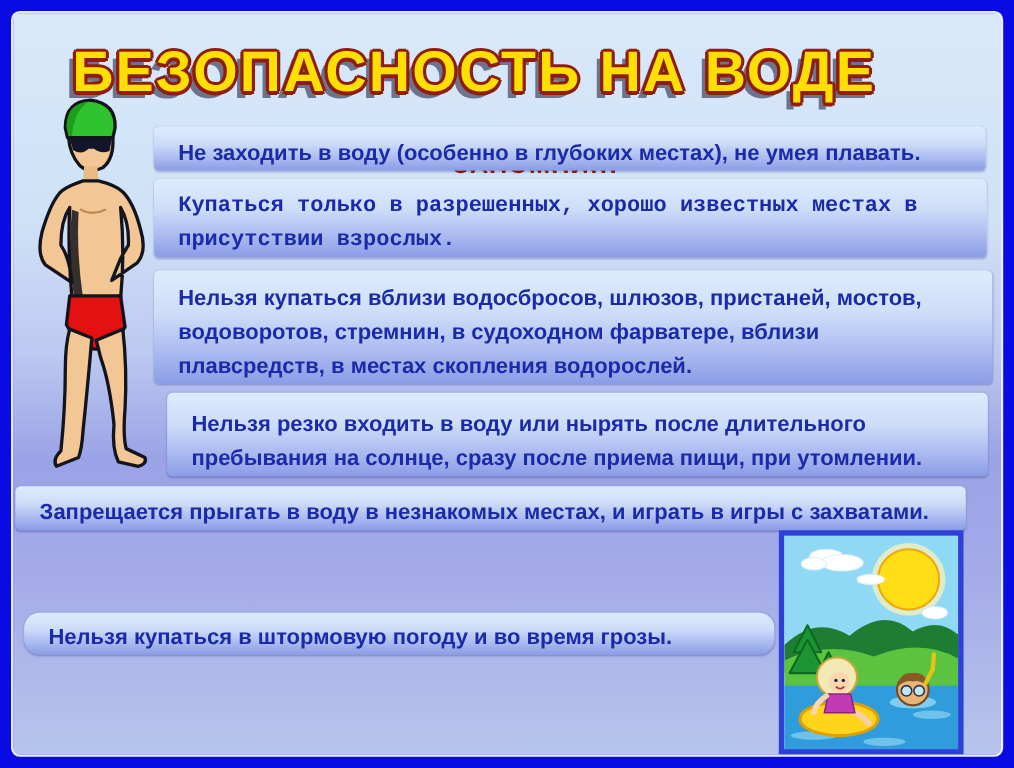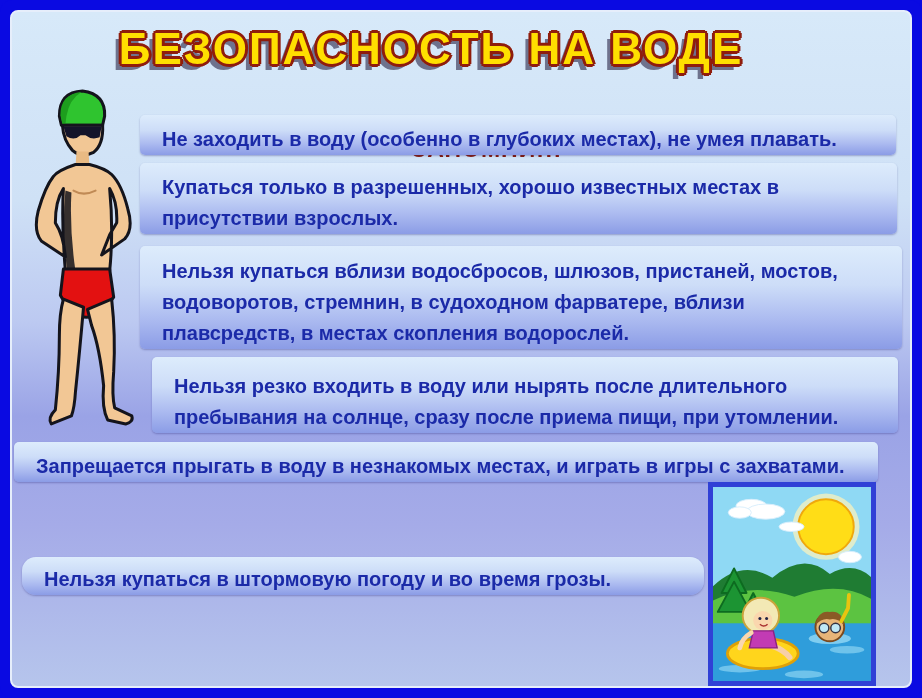--- a/index.html
+++ b/index.html
@@ -21,23 +21,23 @@
     border: 2px solid #e6eefb;
     border-radius: 8px;
     background: linear-gradient(180deg,
       #d7e9f9 0%, #cfe1f6 28%, #bcc9f1 46%,
       #9aa3e6 60%, #a5abe8 76%, #b6c5ec 100%);
     overflow: hidden;
   }
   .title {
     position: absolute;
     left: 10px; right: 70px; top: 12px;
-    margin: 0;
+    margin: 12px;
     text-align: center;
-    font-size: 44px;
+    font-size: 52px;
     font-weight: bold;
     letter-spacing: 2px;
     color: #ffdf00;
     text-shadow:
       -2px -2px 0 #8f1d0d, 2px -2px 0 #8f1d0d,
       -2px 2px 0 #8f1d0d, 2px 2px 0 #8f1d0d,
       -3px 0 0 #8f1d0d, 3px 0 0 #8f1d0d,
       0 -3px 0 #8f1d0d, 0 3px 0 #8f1d0d,
       -6px 6px 0 rgba(75,75,105,0.75);
     white-space: nowrap;
@@ -63,21 +63,21 @@
     background: linear-gradient(180deg,
       #ddecfc 0%, #cdddf8 38%, #abbaf0 72%, #8b9ce6 100%);
     box-shadow: 0 1px 2px rgba(40,40,120,0.35);
     color: #1b2aa8;
     font-size: 20px;
     font-weight: bold;
     line-height: 31px;
   }
   .rule span { white-space: pre-line; }
   .r1 { left: 128px; top: 103px; width: 756px; height: 40px; }
-  .r2 { left: 128px; top: 151px; width: 757px; height: 71px; }
+  .r2 { left: 128px; top: 151px; width: 757px; height: 71px; font-family: Liberation Mono, monospace; }
   .r3 { left: 128px; top: 234px; width: 762px; height: 103px; }
   .r4 { left: 140px; top: 345px; width: 746px; height: 76px; }
   .r5 { left: 2px;   top: 430px; width: 864px; height: 40px; }
   .r6 { left: 10px;  top: 476px; width: 682px; height: 66px; }
   .r7 { left: 10px;  top: 545px; width: 682px; height: 38px; border-radius: 14px; }
   .r8 { left: 10px;  top: 586px; width: 682px; height: 88px; }
   .swimmer {
     position: absolute;
     left: 6px; top: 72px;
     width: 128px; height: 352px;

